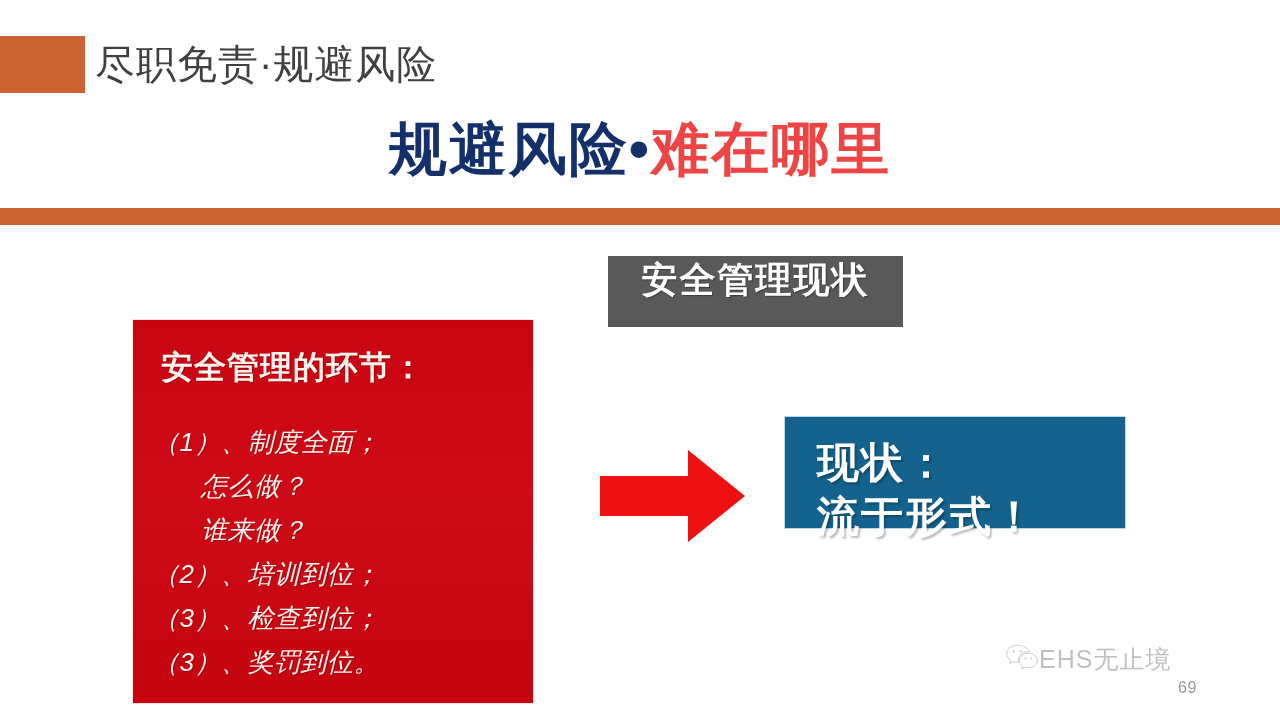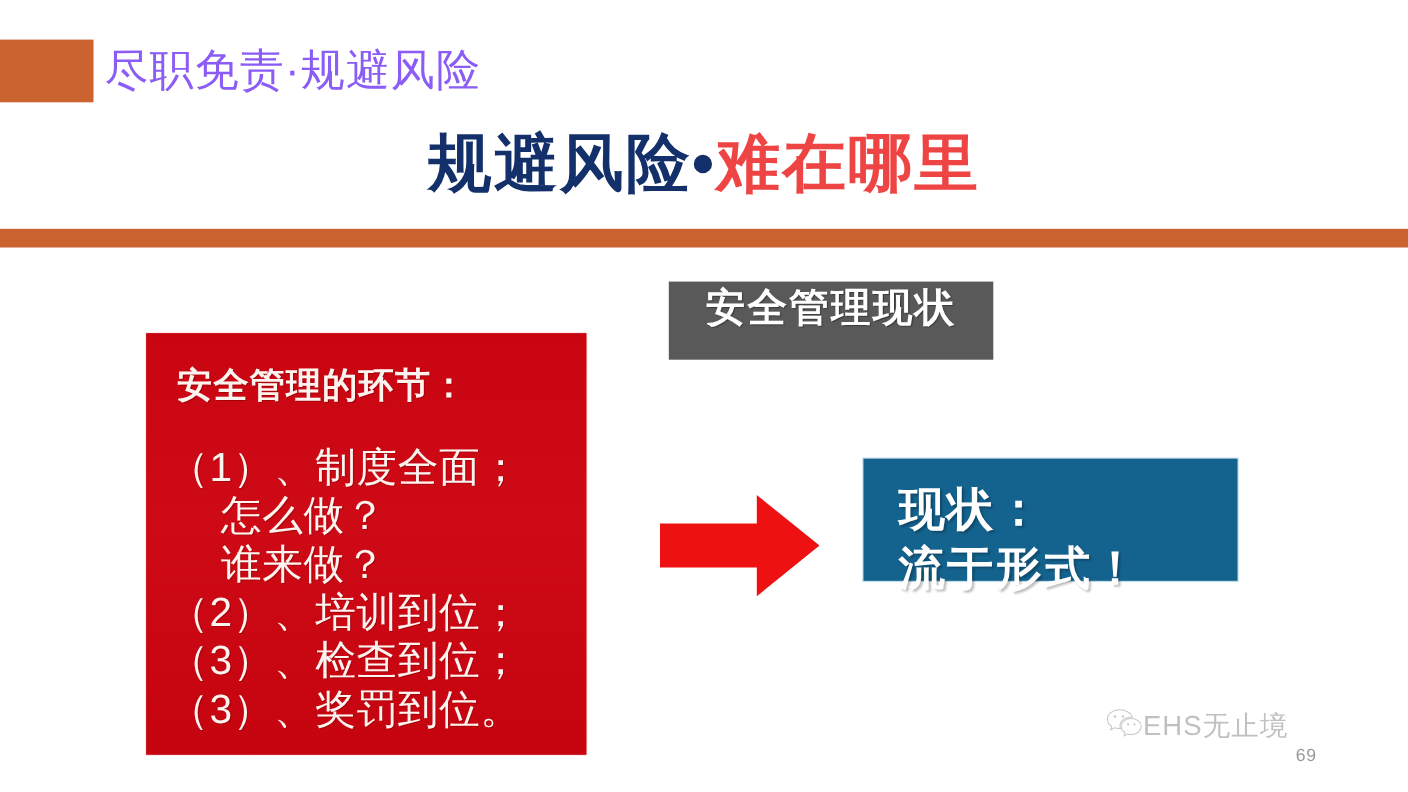--- a/index.html
+++ b/index.html
@@ -26,21 +26,21 @@
     width: 85px;
     height: 57px;
     background: #cb6330;
   }
   .header-title {
     position: absolute;
     left: 95px;
     top: 38px;
     font-size: 40px;
     line-height: 52px;
-    color: #8b5cf6;
+    color: #404040;
     letter-spacing: 1px;
     white-space: nowrap;
     font-weight: 400;
   }
 
   
   .main-title {
     position: absolute;
     left: 0;
     top: 110px;
@@ -62,21 +62,21 @@
     top: 208px;
     width: 1280px;
     height: 17px;
     background: #cb6330;
   }
 
   
   .red-panel {
     position: absolute;
     left: 133px;
-    top: 303px;
+    top: 320px;
     width: 400px;
     height: 383px;
     background: #cc0612;
     background-image: linear-gradient(180deg, #c90511 0%, #cd0a16 45%, #c60410 100%);
     box-shadow: 0 0 0 1px rgba(255,190,190,0.45);
     color: #fdf3ef;
   }
   .red-panel-heading {
     position: absolute;
     left: 28px;
@@ -87,25 +87,26 @@
     white-space: nowrap;
     text-shadow: 1px 1px 0 rgba(120,0,0,0.45);
   }
   .red-list {
     position: absolute;
     left: 20px;
     top: 100px;
     width: 360px;
   }
   .red-list .li {
-    font-size: 37px;
+    font-size: 26px;
     line-height: 44px;
     letter-spacing: 0.5px;
     white-space: nowrap;
     text-shadow: 1px 1px 0 rgba(120,0,0,0.4);
+    font-style: italic;
   }
   .red-list .li.indent { padding-left: 48px; }
 
   
   .gray-box {
     position: absolute;
     left: 608px;
     top: 256px;
     width: 295px;
     height: 71px;

